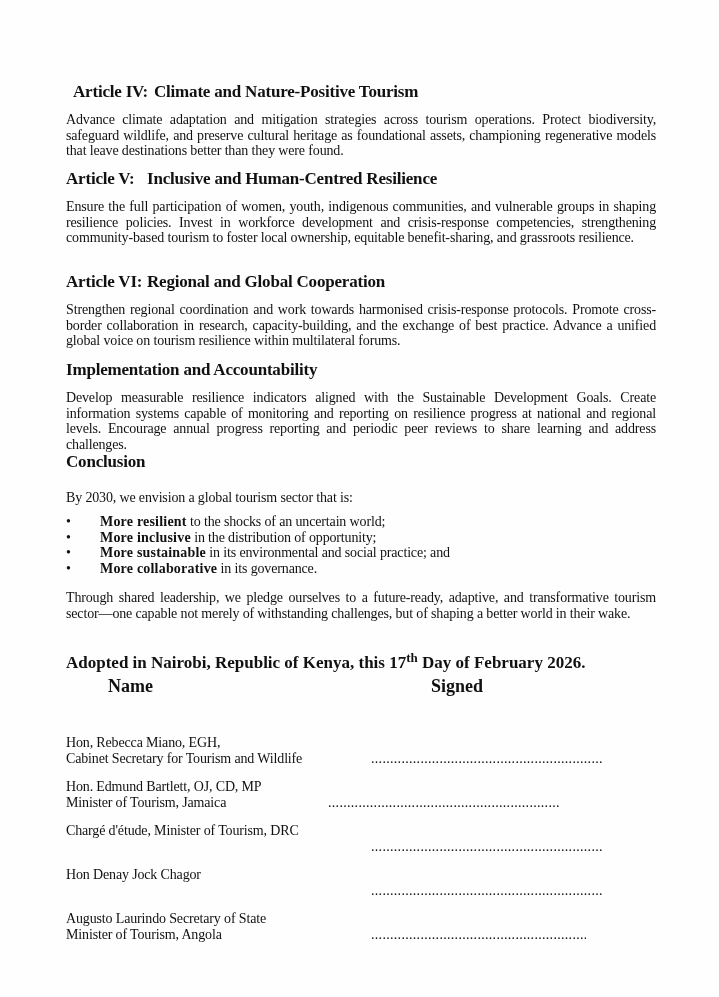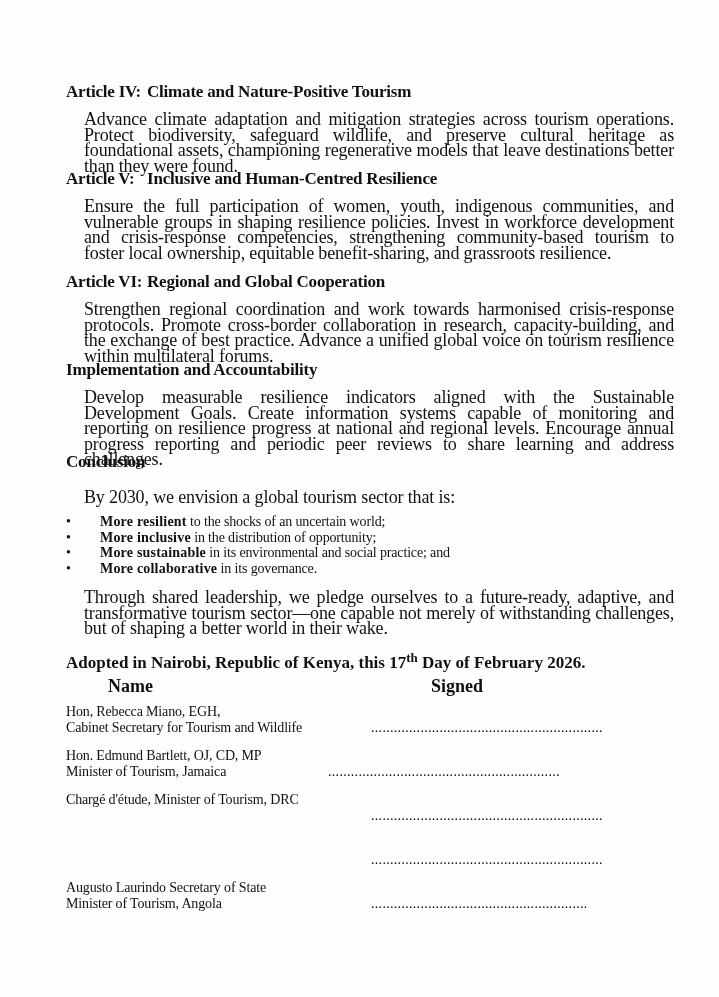--- a/index.html
+++ b/index.html
@@ -9,60 +9,60 @@
       color: #111;
     }
     .page { position: absolute; left: 66px; top: 0; width: 590px; }
     .h {
       position: absolute; left: 0;
       font-family: "Liberation Serif", serif;
       font-weight: bold; font-size: 17px; letter-spacing: -0.2px; white-space: nowrap;
     }
     .h .num { display: inline-block; }
     .p {
-      position: absolute; left: 18px; width: 590px;
+      position: absolute; left: 0; width: 590px;
       font-family: "Liberation Serif", serif;
-      font-size: 18px; line-height: 15.5px; text-align: justify;
+      font-size: 14px; line-height: 15.5px; text-align: justify;
       letter-spacing: -0.15px;
     }
     .p.last-left { text-align-last: left; }
     .bullets { position: absolute; left: 0; top: 514px; width: 590px; list-style: none; margin: 0; padding: 0; }
     .bullets li {
       font-family: "Liberation Serif", serif; font-size: 14px; line-height: 15.5px;
       position: relative; padding-left: 34px; letter-spacing: -0.15px; white-space: nowrap;
     }
     .bullets li .dot { position: absolute; left: 0; top: 0; }
     .bullets li b { letter-spacing: 0.2px; }
     .adopted {
       position: absolute; left: 0; top: 650px;
       font-family: "Liberation Serif", serif; font-weight: bold; font-size: 17px; white-space: nowrap;
     }
     .adopted sup { font-size: 13px; vertical-align: 6px; }
     .colhead {
       position: absolute; top: 676px;
       font-family: "Liberation Serif", serif; font-weight: bold; font-size: 18px;
     }
-    .sig { position: absolute; left: 0; width: 590px; }
+    .sig { position: absolute; left: 0; width: 590px; margin-top: 31px; }
     .sig .l1, .sig .l2 {
       font-family: "Liberation Serif", serif; font-size: 14px; line-height: 16px;
       letter-spacing: -0.15px; white-space: nowrap;
     }
     .sig .line {
       position: absolute; top: 16px;
       font-family: "Liberation Serif", serif; font-size: 14px; line-height: 16px;
       letter-spacing: 0.3px; white-space: nowrap; overflow: hidden;
     }
   </style>
 </head>
 <body>
 
 <div class="page">
 
   <div class="h" style="top:82px;">
-    <span class="num" style="width:81px;">Article IV:</span><span>Climate and Nature-Positive Tourism</span>
+    <span class="num" style="width:81px;margin-left:7px;">Article IV:</span><span>Climate and Nature-Positive Tourism</span>
   </div>
   <div class="p last-left" style="top:112px;">Advance climate adaptation and mitigation strategies across tourism operations. Protect biodiversity, safeguard wildlife, and preserve cultural heritage as foundational assets, championing regenerative models that leave destinations better than they were found.</div>
 
   <div class="h" style="top:169px;">
     <span class="num" style="width:81px;">Article V:</span><span>Inclusive and Human-Centred Resilience</span>
   </div>
   <div class="p last-left" style="top:199px;">Ensure the full participation of women, youth, indigenous communities, and vulnerable groups in shaping resilience policies. Invest in workforce development and crisis-response competencies, strengthening community-based tourism to foster local ownership, equitable benefit-sharing, and grassroots resilience.</div>
 
   <div class="h" style="top:272px;">
     <span class="num" style="width:81px;">Article VI:</span><span>Regional and Global Cooperation</span>
@@ -116,20 +116,21 @@
     <div class="l2">Minister of Tourism, Jamaica</div>
     <div class="line" style="left:262px; width:232px;">............................................................................</div>
   </div>
 
   <div class="sig" style="top:792px;">
     <div class="l2">Chargé d'étude,  Minister of Tourism, DRC</div>
     <div class="line" style="left:305px; width:232px;">............................................................................</div>
   </div>
 
   <div class="sig" style="top:836px;">
+    <div class="l1">Hon Denay Jock Chagor</div>
     <div class="line" style="left:305px; width:232px;">............................................................................</div>
   </div>
 
   <div class="sig" style="top:880px;">
     <div class="l1">Augusto Laurindo Secretary of State</div>
     <div class="l2">Minister of Tourism, Angola</div>
     <div class="line" style="left:305px; width:215px;">............................................................................</div>
   </div>
 
 </div>

